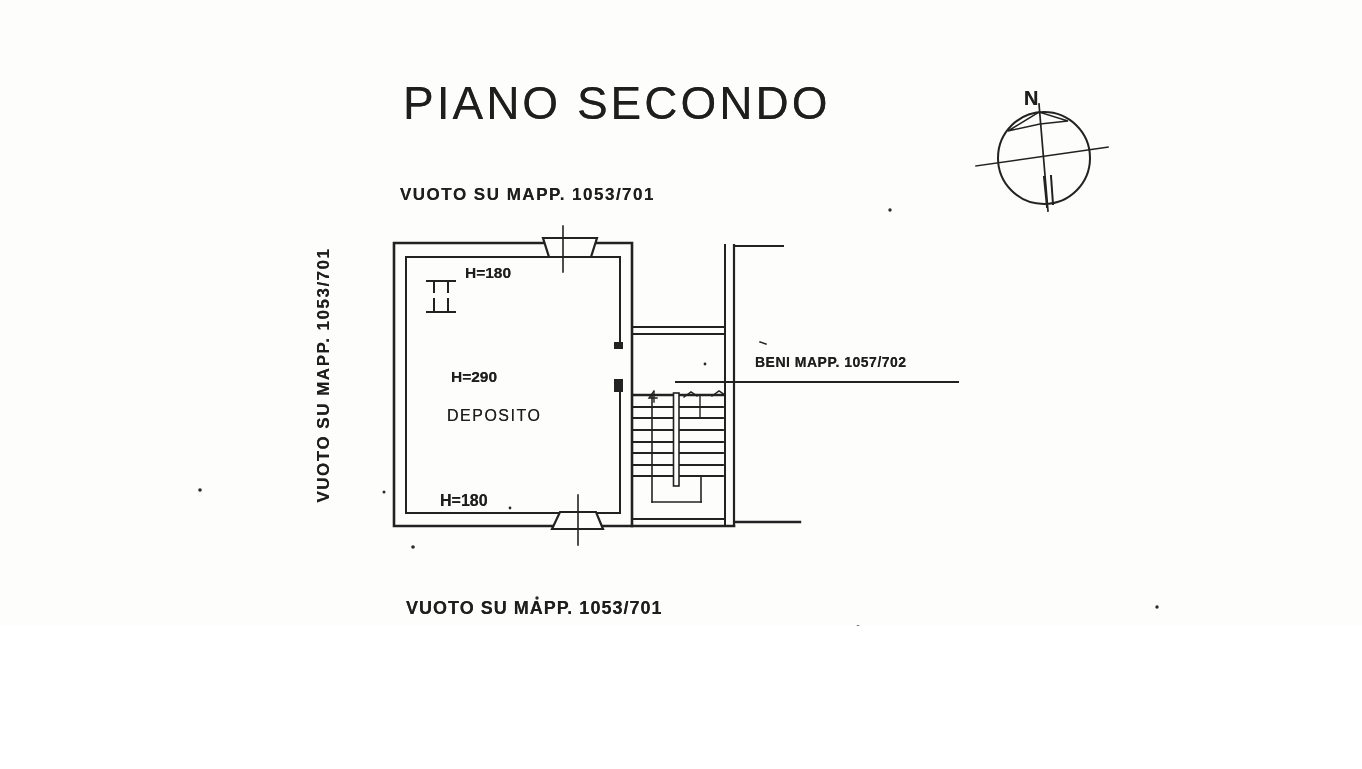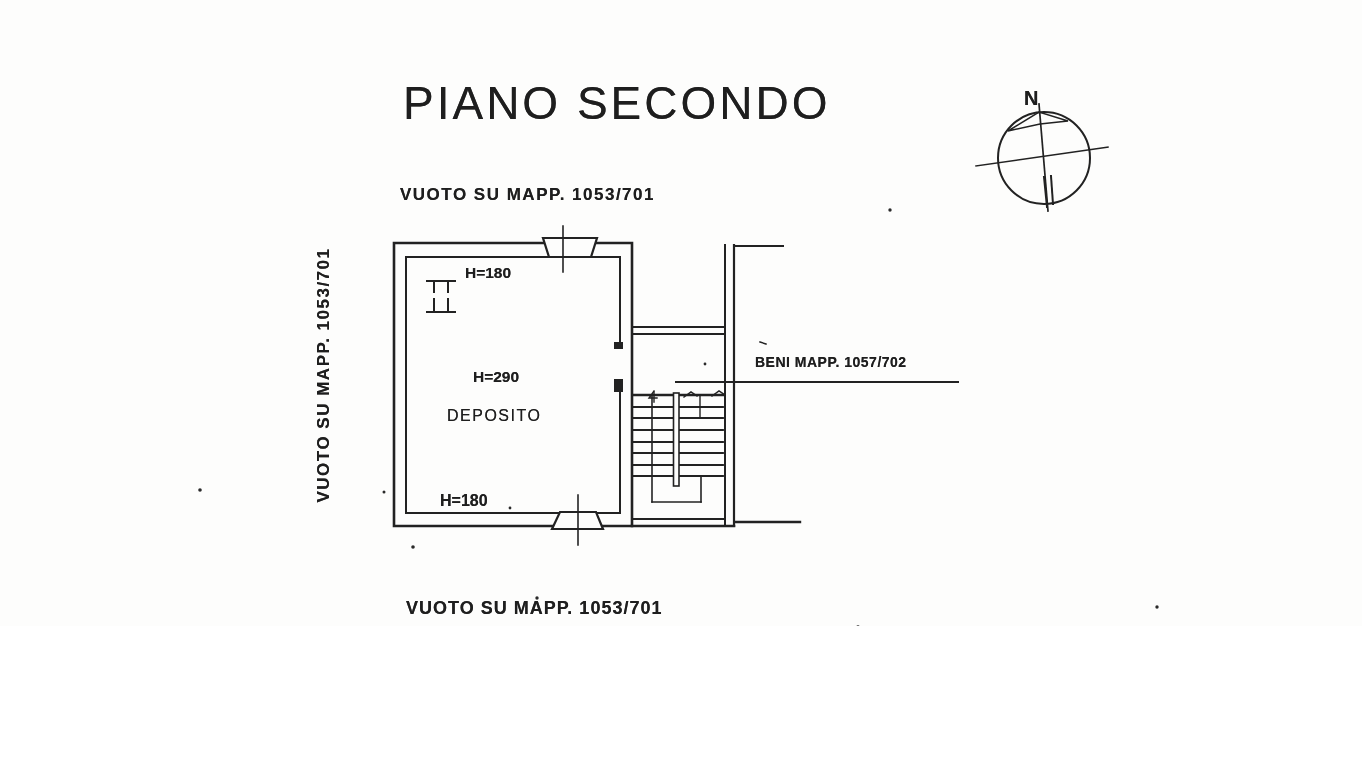--- a/index.html
+++ b/index.html
@@ -44,21 +44,21 @@
   }
   .lbl-bottom {
     left: 406px; top: 598px;
     font-size: 18px; font-weight: 700; letter-spacing: 1px;
   }
   .lbl-beni {
     left: 755px; top: 354px;
     font-size: 14px; font-weight: 700; letter-spacing: 0.5px;
   }
   .lbl-h-top    { left: 465px; top: 264px; font-size: 15.5px; font-weight: 700; }
-  .lbl-h-mid    { left: 473px; top: 368px; font-size: 15.5px; font-weight: 700; text-align: center; }
+  .lbl-h-mid    { left: 451px; top: 368px; font-size: 15.5px; font-weight: 700; text-align: center; }
   .lbl-room     { left: 447px; top: 407px; font-size: 16px;  font-weight: 400; letter-spacing: 1.5px; }
   .lbl-h-bottom { left: 440px; top: 492px; font-size: 16px;  font-weight: 700; }
   .lbl-north    { left: 1024px; top: 87px; font-size: 20px; font-weight: 600; }
 </style>
 </head>
 <body>
 
 <div id="sheet">
 
   <svg id="plan-svg" viewBox="0 0 1362 769" xmlns="http://www.w3.org/2000/svg">

